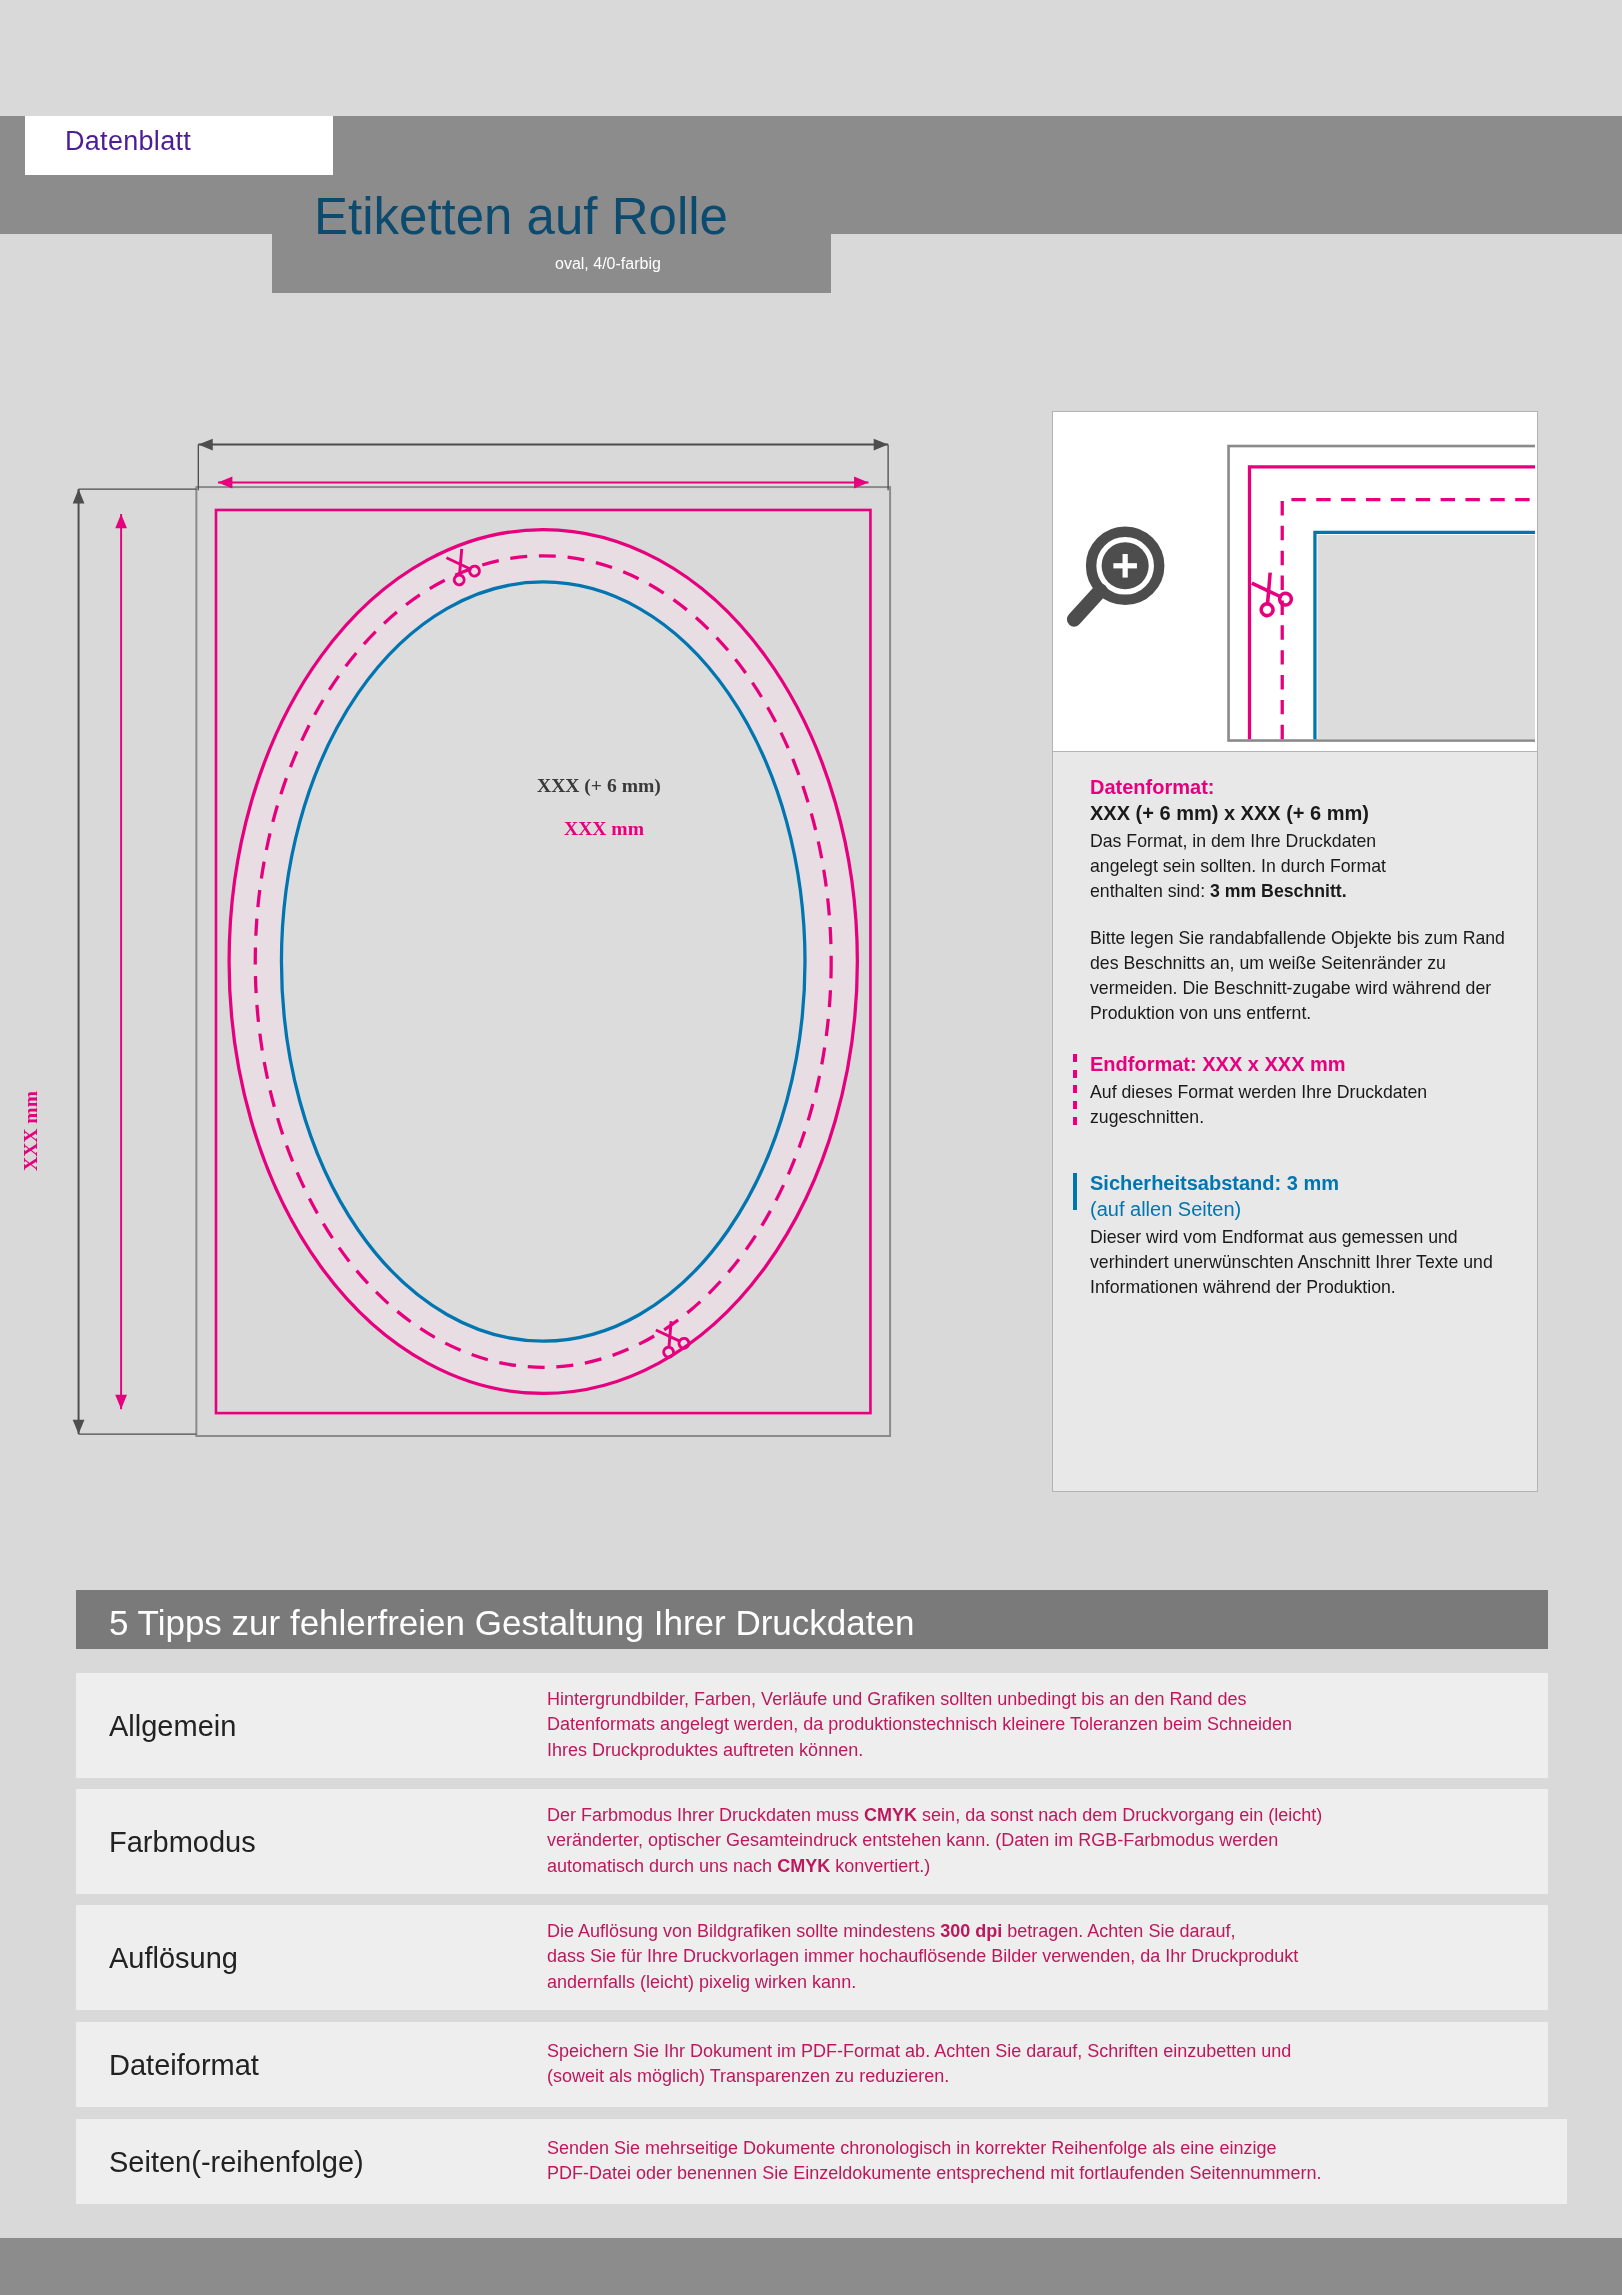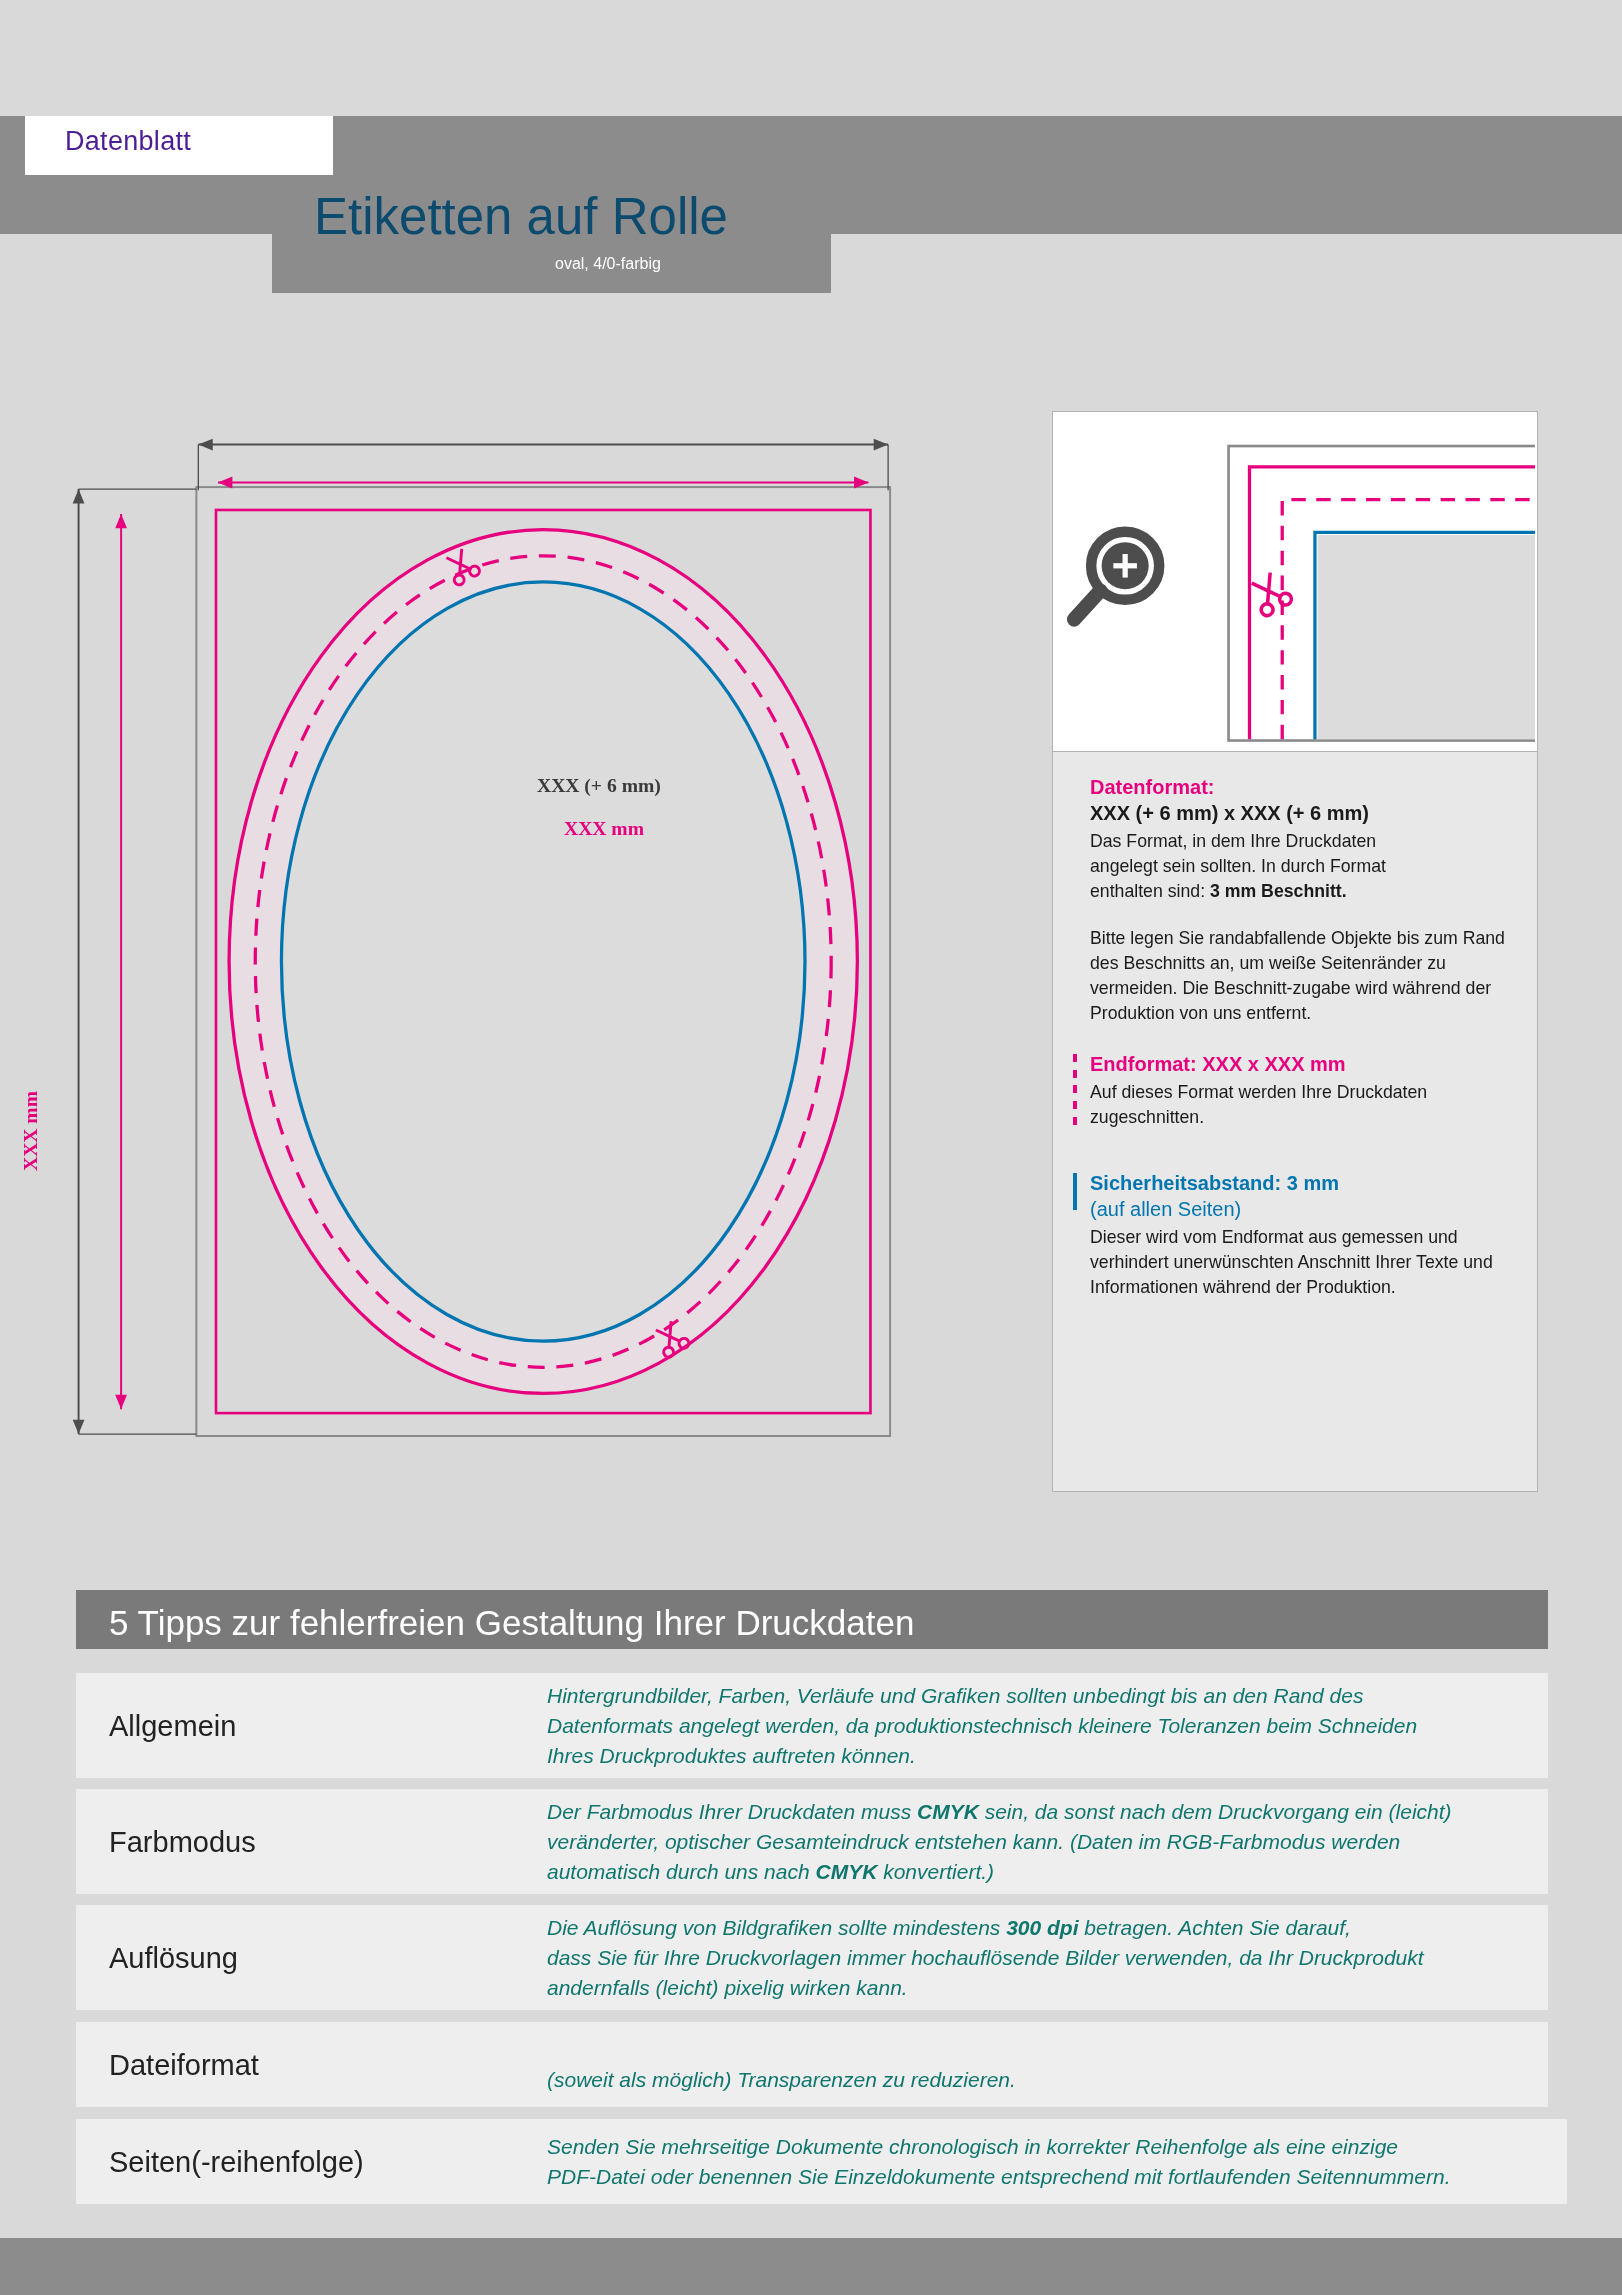--- a/index.html
+++ b/index.html
@@ -86,21 +86,21 @@
   }
   .tip-label {
     position:absolute; left:33px; top:50%;
     transform:translateY(-50%);
     font-size:29px; color:#222222;
   }
   .tip-body {
     position:absolute; left:471px; top:50%;
     transform:translateY(-50%);
     width:982px;
-    font-size:21px; color:#0f766e; line-height:1.43;font-style:italic;
+    font-size:18px; color:#be185d; line-height:1.43;
   }
   .tip-body b { font-weight:bold; }
 
   .footer-band {
     position:absolute; left:0; top:2238px; width:1623px; height:58px;
     background:#8c8c8c;
   }
 </style>
 </head>
 <body>
@@ -235,21 +235,21 @@
       <div class="tip-row" style="top: 1789px; height: 105px;">
         <div class="tip-label">Farbmodus</div>
         <div class="tip-body"><span>Der Farbmodus Ihrer Druckdaten muss </span><b>CMYK</b><span> sein, da sonst nach dem Druckvorgang ein (leicht)</span><br><span>veränderter, optischer Gesamteindruck entstehen kann. (Daten im RGB-Farbmodus werden</span><br><span>automatisch durch uns nach </span><b>CMYK</b><span> konvertiert.)</span></div>
       </div>
       <div class="tip-row" style="top: 1905px; height: 105px;">
         <div class="tip-label">Auflösung</div>
         <div class="tip-body"><span>Die Auflösung von Bildgrafiken sollte mindestens </span><b>300 dpi</b><span> betragen. Achten Sie darauf,</span><br><span>dass Sie für Ihre Druckvorlagen immer hochauflösende Bilder verwenden, da Ihr Druckprodukt</span><br><span>andernfalls (leicht) pixelig wirken kann.</span></div>
       </div>
       <div class="tip-row" style="top: 2022px; height: 85px;">
         <div class="tip-label">Dateiformat</div>
-        <div class="tip-body"><br><span>(soweit als möglich) Transparenzen zu reduzieren.</span></div>
+        <div class="tip-body"><span>Speichern Sie Ihr Dokument im PDF-Format ab. Achten Sie darauf, Schriften einzubetten und</span><br><span>(soweit als möglich) Transparenzen zu reduzieren.</span></div>
       </div>
       <div class="tip-row" style="top: 2119px; height: 85px; padding-left: 19px;">
         <div class="tip-label">Seiten(-reihenfolge)</div>
         <div class="tip-body"><span>Senden Sie mehrseitige Dokumente chronologisch in korrekter Reihenfolge als eine einzige</span><br><span>PDF-Datei oder benennen Sie Einzeldokumente entsprechend mit fortlaufenden Seitennummern.</span></div>
       </div>
     </div>
 
   <div class="footer-band"></div>
 </div>
 

